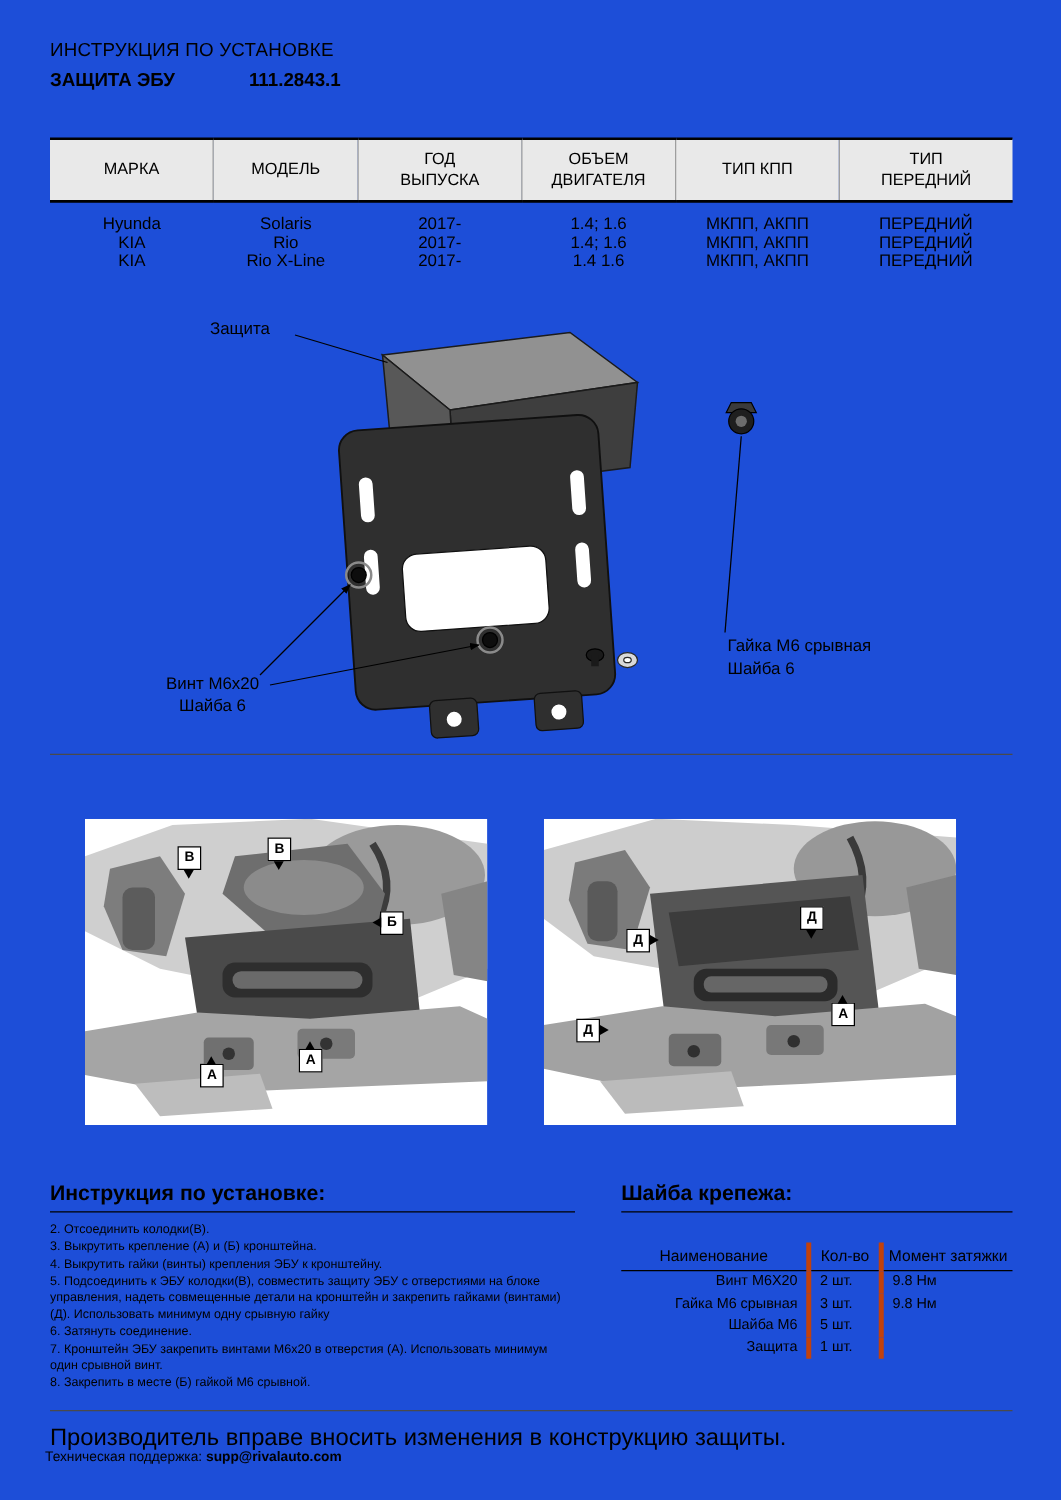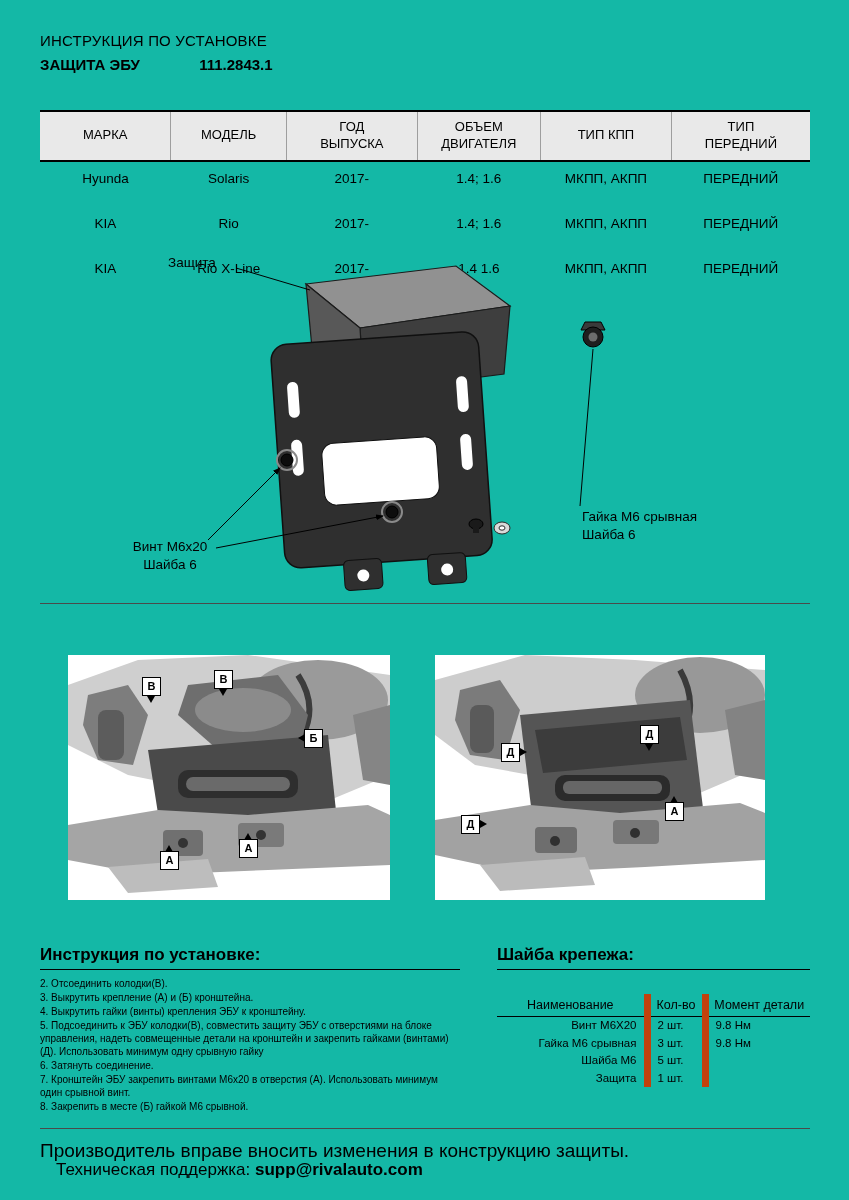--- a/index.html
+++ b/index.html
@@ -1,32 +1,32 @@
 <!DOCTYPE html>
 <html><head>
 <meta charset="utf-8">
 <style>
   html,body{margin:0;padding:0}
   body{background:#ffffff;font-family:"Liberation Sans",sans-serif}
-  .page{position:relative;width:849px;height:1200px;background:#14b8a6;color:#000;overflow:hidden}
+  .page{position:relative;width:849px;height:1200px;background:#1d4ed8;color:#000;overflow:hidden}
 
   
   .hdr{position:absolute;left:40px;top:30px;line-height:1.4}
   .hdr .t1{font-size:15px;letter-spacing:.2px}
   .hdr .t2{font-size:15px;font-weight:700;margin-top:3px}
   .hdr .t2 .prod{display:inline-block;width:155px}
 
   
   .fit{position:absolute;left:40px;top:110px;width:770px}
   .fit table{width:100%;border-collapse:collapse;table-layout:fixed}
   .fit th{background:#e9e9e9;border-top:2px solid #000;border-bottom:2px solid #000;
           font-weight:400;font-size:13px;padding:7px 2px;text-align:center;
           white-space:pre-line;line-height:1.3;vertical-align:middle}
   .fit th+th{border-left:1px solid #9e9e9e}
-  .fit td{font-size:13.5px;text-align:center;padding:15px 2px}
+  .fit td{font-size:13.5px;text-align:center;padding:0 2px}
   .fit tbody tr:first-child td{padding-top:9px}
 
   
   .diagram{position:absolute;left:40px;top:240px;width:770px;height:362px}
   .dlabel{position:absolute;font-size:13.5px;white-space:pre-line;line-height:1.35}
   .dlabel.center{text-align:center}
 
   .rule{position:absolute;border-top:1px solid #4a4a4a}
 
   
@@ -44,29 +44,29 @@
   
   .sec-title{font-size:17px;font-weight:700}
   .sec-rule{border-top:1px solid #000;margin-top:4px}
   .instr{position:absolute;left:40px;top:945px;width:420px}
   .steps{margin-top:7px;font-size:10px;line-height:1.3}
   .steps div{margin-bottom:1px}
 
   .hw{position:absolute;left:497px;top:945px;width:313px}
   .hw table{width:100%;border-collapse:collapse;margin-top:24px}
   .hw th{font-size:12.5px;font-weight:400;padding:4px 2px;border-bottom:1px solid #000;text-align:center}
-  .hw th+th,.hw td+td{border-left:7px solid #c2410c}
+  .hw th+th,.hw td+td{border-left:4px solid #c2410c}
   .hw td{font-size:11.5px;padding:1px 7px;line-height:1.35}
   .hw td:first-child{text-align:right}
   .hw td:nth-child(2){text-align:left}
   .hw td:nth-child(3){text-align:left}
 
   
   .foot1{position:absolute;left:40px;top:1140px;font-size:19px}
-  .foot2{position:absolute;left:56px;top:1160px;font-size:17px}
+  .foot2{position:absolute;left:36px;top:1160px;font-size:11px}
   .foot2 b{font-weight:700}
 </style>
 </head>
 <body>
 
 <div class="page">
 
   <div class="hdr">
     <div class="t1">ИНСТРУКЦИЯ ПО УСТАНОВКЕ</div>
     <div class="t2">
@@ -295,21 +295,21 @@
     <table>
       <colgroup>
           <col style="width:150px">
           <col style="width:58px">
           <col style="width:105px">
         </colgroup>
       <thead>
         <tr>
           <th>Наименование</th>
           <th>Кол-во</th>
-          <th>Момент детали</th>
+          <th>Момент затяжки</th>
         </tr>
       </thead>
       <tbody>
         <tr>
           <td>Винт М6Х20</td>
           <td>2 шт.</td>
           <td>9.8 Нм</td>
         </tr>
         <tr>
           <td>Гайка М6 срывная</td>

